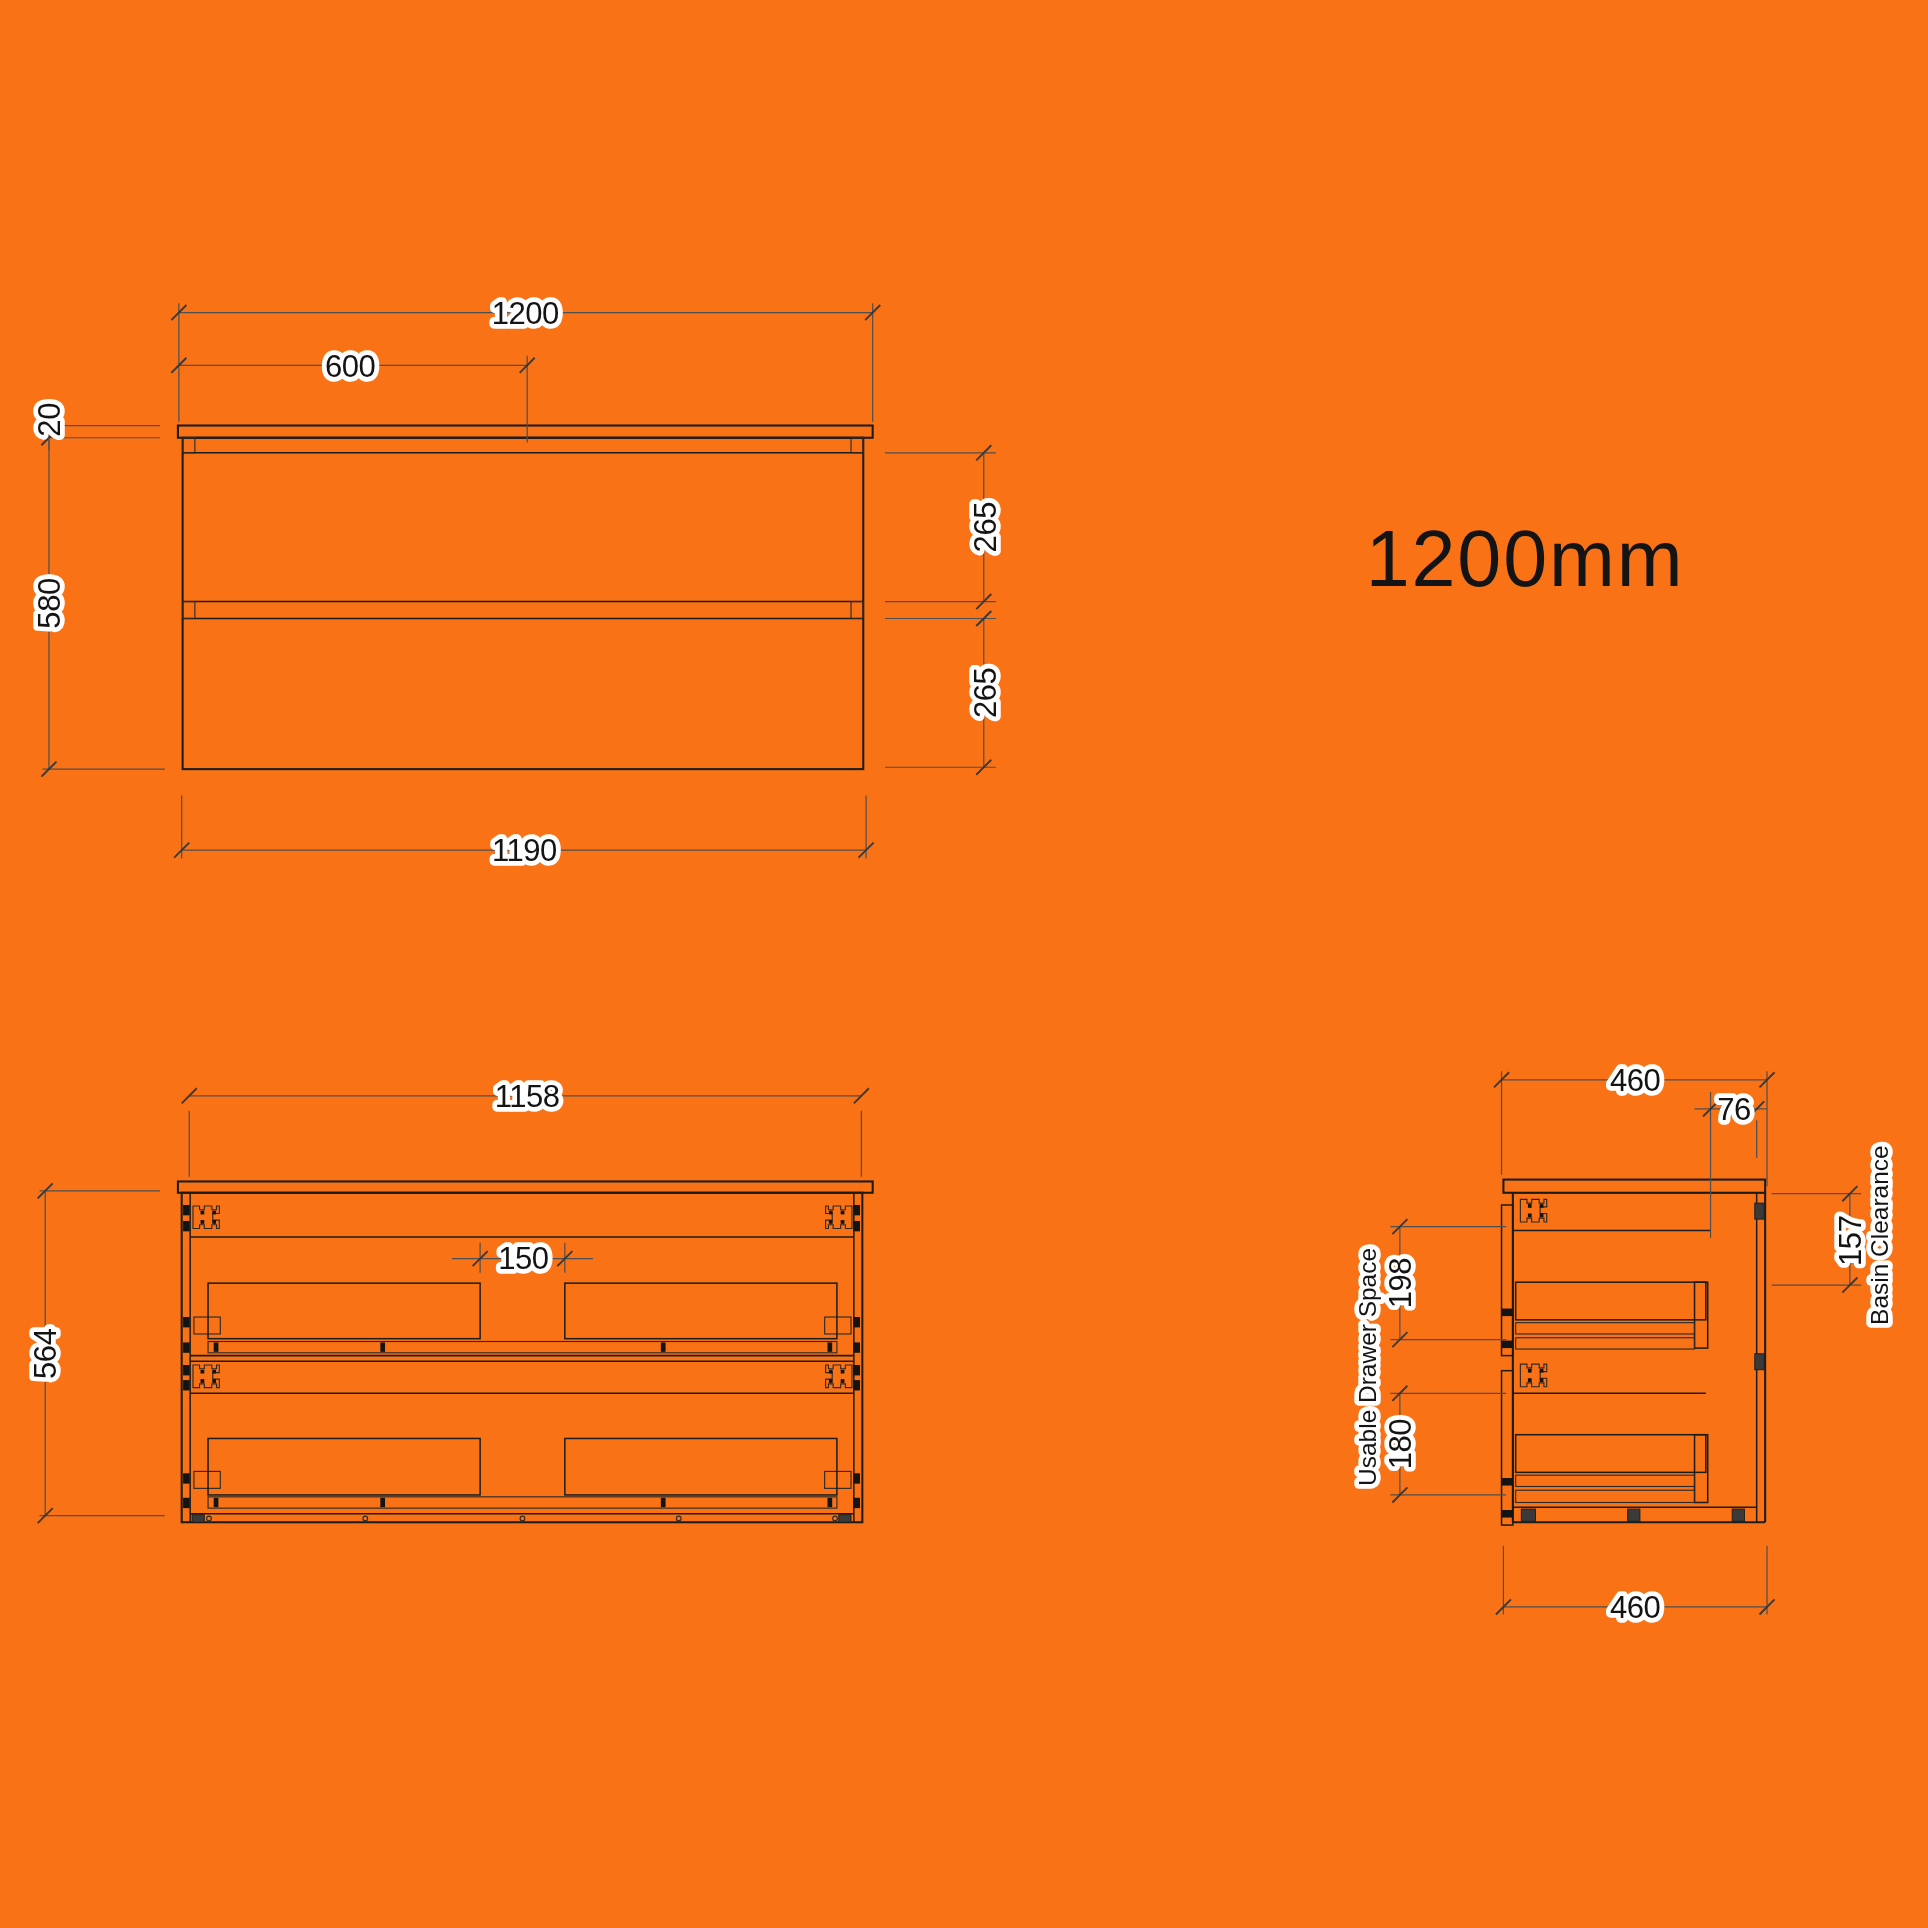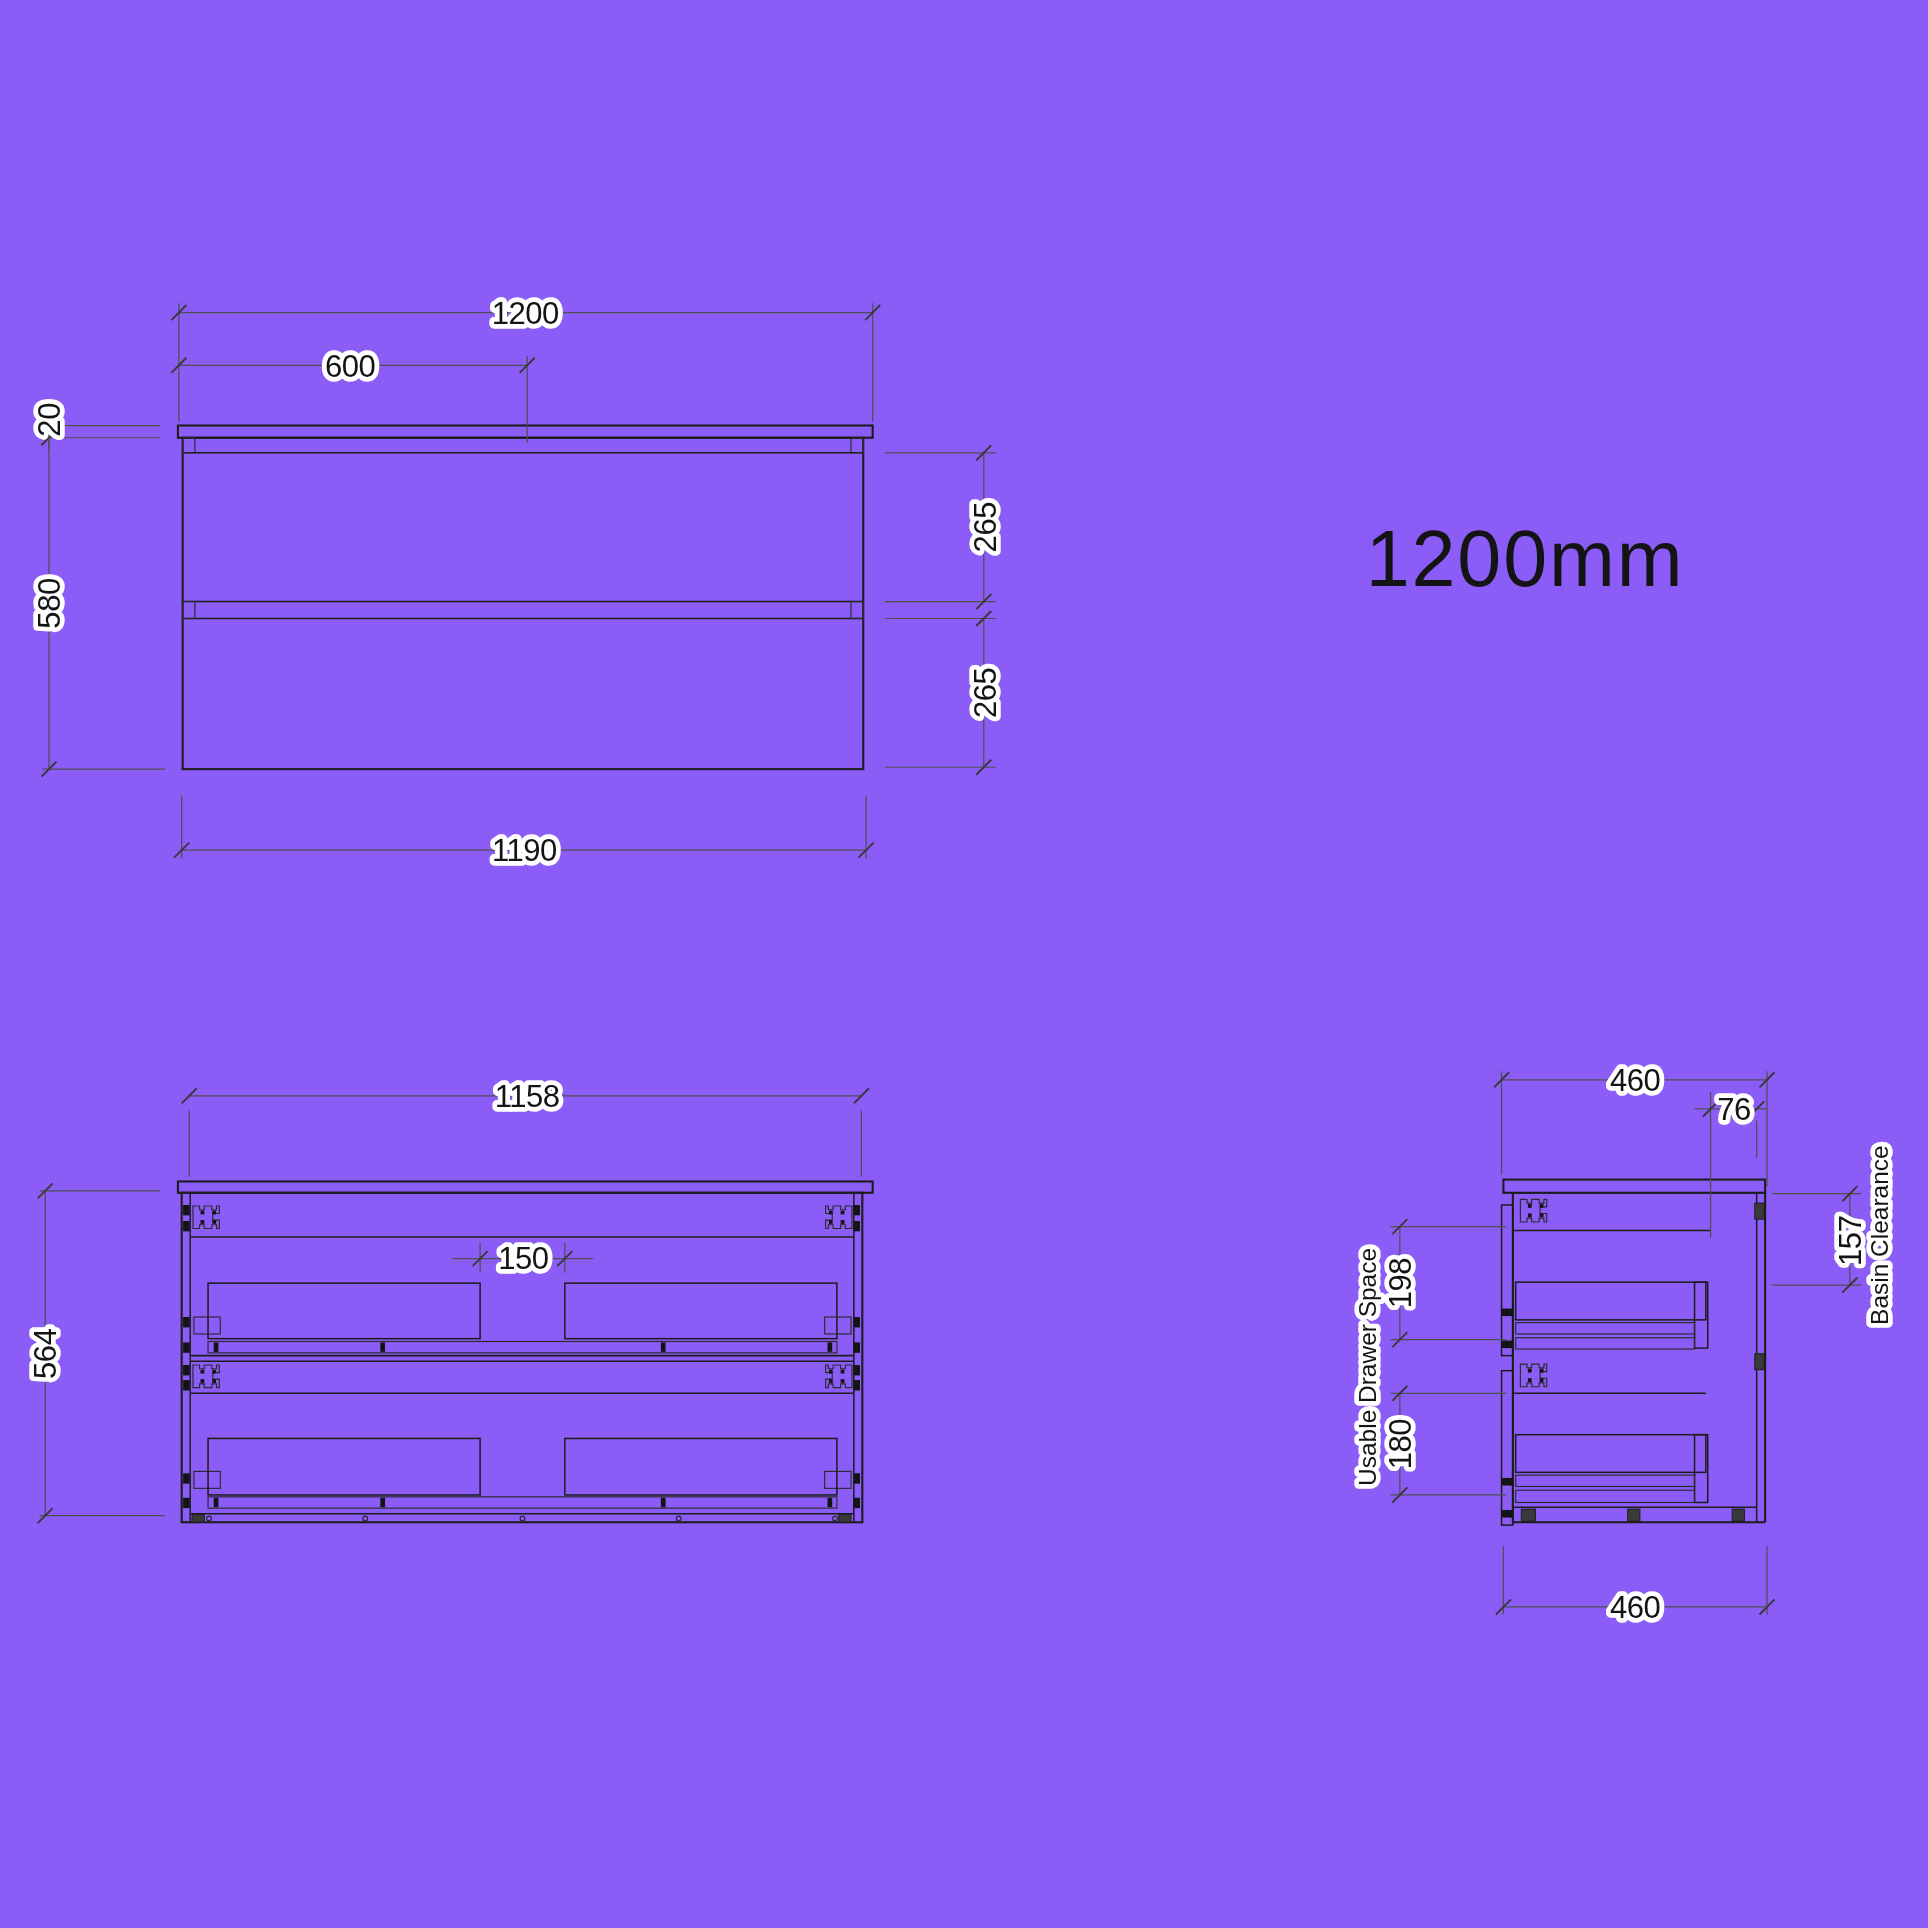--- a/index.html
+++ b/index.html
@@ -1,16 +1,16 @@
 <!DOCTYPE html>
 <html style="font-size:15px"><head>
 <meta charset="utf-8">
 <style>
   html,body{margin:0;padding:0;background:#fff;}
-  #canvas{position:relative;width:1928px;height:1928px;background:#8b5cf6;overflow:hidden;}
+  #canvas{position:relative;width:1928px;height:1928px;background:#f97316;overflow:hidden;}
   svg{position:absolute;left:0;top:0;}
   .obj{stroke:#1c1c1c;stroke-width:2.2;fill:none;}
   .obj2{stroke:#1c1c1c;stroke-width:1.6;fill:none;}
   .thin{stroke:#2a2a2a;stroke-width:1.2;fill:none;}
   .dim{stroke:#4f4f4f;stroke-width:1.3;fill:none;}
   .tick{stroke:#383838;stroke-width:2;}
   .solid{fill:#141414;stroke:none;}
   .hatch{fill:#3a3a3a;stroke:#1c1c1c;stroke-width:1;}
   text{font-family:"Liberation Sans","DejaVu Sans",sans-serif;fill:#141414;
        paint-order:stroke fill;stroke:#ffffff;stroke-width:10px;stroke-linejoin:round;}

